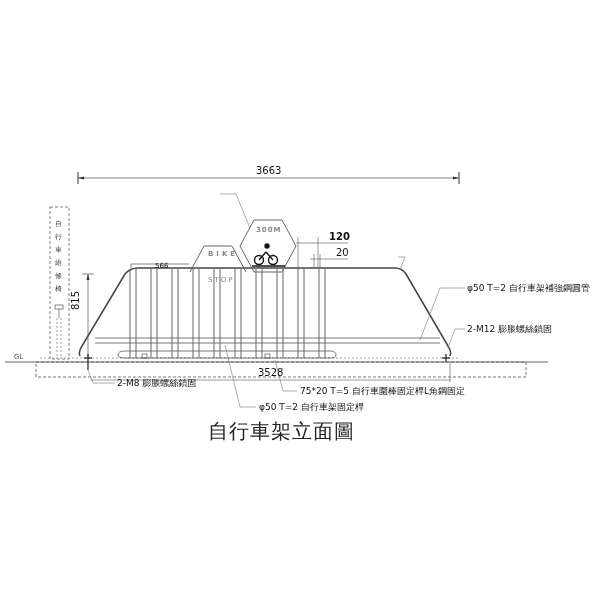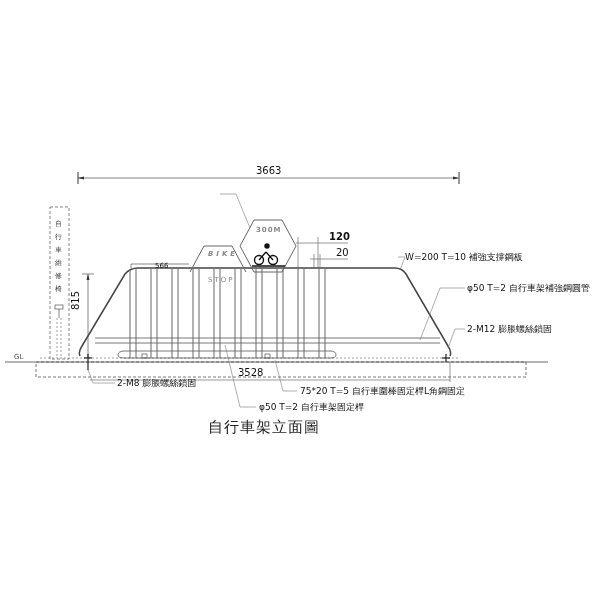--- a/index.html
+++ b/index.html
@@ -2,21 +2,21 @@
 <html><head>
 <meta charset="utf-8">
 <style>
   html, body { margin:0; padding:0; background:#ffffff; }
   body { width:600px; height:600px; position:relative; overflow:hidden; font-family:"DejaVu Sans", sans-serif; }
   #drawing { position:absolute; left:0; top:0; width:520px; height:600px; }
   .lbl { position:absolute; white-space:nowrap; color:#111; }
   .sm { font-size:9px; }
   .xs { font-size:7px; }
   .dim { font-size:10px; }
-  .title { font-size:15px; color:#222; letter-spacing:1px; }
+  .title { font-size:20px; color:#222; letter-spacing:1px; }
 </style>
 </head>
 <body>
 
 <div id="drawing">
   <svg width="600" height="600" viewBox="0 0 600 600">
     <g fill="none" stroke="#333" stroke-width="1">
 
       <line x1="78" y1="178" x2="458" y2="178" stroke="#666" stroke-width="0.8"></line>
       <line x1="78" y1="172" x2="78" y2="184" stroke="#333"></line>
@@ -108,34 +108,33 @@
       <circle cx="273" cy="260" r="4.5"></circle>
       <line x1="259" y1="260" x2="266" y2="252"></line>
       <line x1="266" y1="252" x2="273" y2="260"></line>
       <circle cx="267" cy="246" r="2" fill="#111"></circle>
       <line x1="252" y1="266" x2="285" y2="266" stroke-width="1.6"></line>
     </g>
   </svg>
 
   
   <div class="lbl dim" style="left:256px;top:165px;">3663</div>
-  <div class="lbl sm" style="left:405px;top:251px;">W=200 T=10 補強支撐鋼板</div>
   <div class="lbl sm" style="left:467px;top:282px;">φ50 T=2 自行車架補強鋼圓管</div>
   <div class="lbl sm" style="left:467px;top:323px;">2-M12 膨脹螺絲鎖固</div>
   <div class="lbl sm" style="left:117px;top:377px;">2-M8 膨脹螺絲鎖固</div>
   <div class="lbl sm" style="left:300px;top:385px;">75*20 T=5 自行車圍棒固定桿L角鋼固定</div>
   <div class="lbl sm" style="left:259px;top:401px;">φ50 T=2 自行車架固定桿</div>
 
-  <div class="lbl dim" style="left:238px;top:367px;text-align:center;">3528</div>
+  <div class="lbl dim" style="left:258px;top:367px;text-align:center;">3528</div>
   <div class="lbl xs" style="left:155px;top:262px;">566</div>
   <div class="lbl dim" style="left:329px;top:231px;font-weight:bold;">120</div>
   <div class="lbl dim" style="left:336px;top:247px;">20</div>
   <div class="lbl dim" style="left:70px;top:310px;transform:rotate(-90deg);transform-origin:left top;">815</div>
 
-  <div class="lbl xs" style="left:208px;top:250px;color:#888;font-weight:bold;letter-spacing:3px;font-style:italic;">BIKE</div>
+  <div class="lbl xs" style="left:208px;top:250px;color:#888;font-weight:bold;letter-spacing:3px;">BIKE</div>
   <div class="lbl xs" style="left:208px;top:276px;color:#888;font-weight:normal;letter-spacing:2px;text-align:center;">STOP</div>
   <div class="lbl xs" style="left:256px;top:226px;color:#888;font-weight:bold;letter-spacing:1px;text-align:center;">300M</div>
 
   <div class="lbl xs" style="left:55px;top:218px;width:9px;white-space:normal;line-height:13px;color:#444;">自行車維修椅</div>
   <div class="lbl xs" style="left:14px;top:353px;color:#555;">GL</div>
 
   <div class="lbl title" style="left:208px;top:418px;">自行車架立面圖</div>
 </div>
 
 </body></html>

